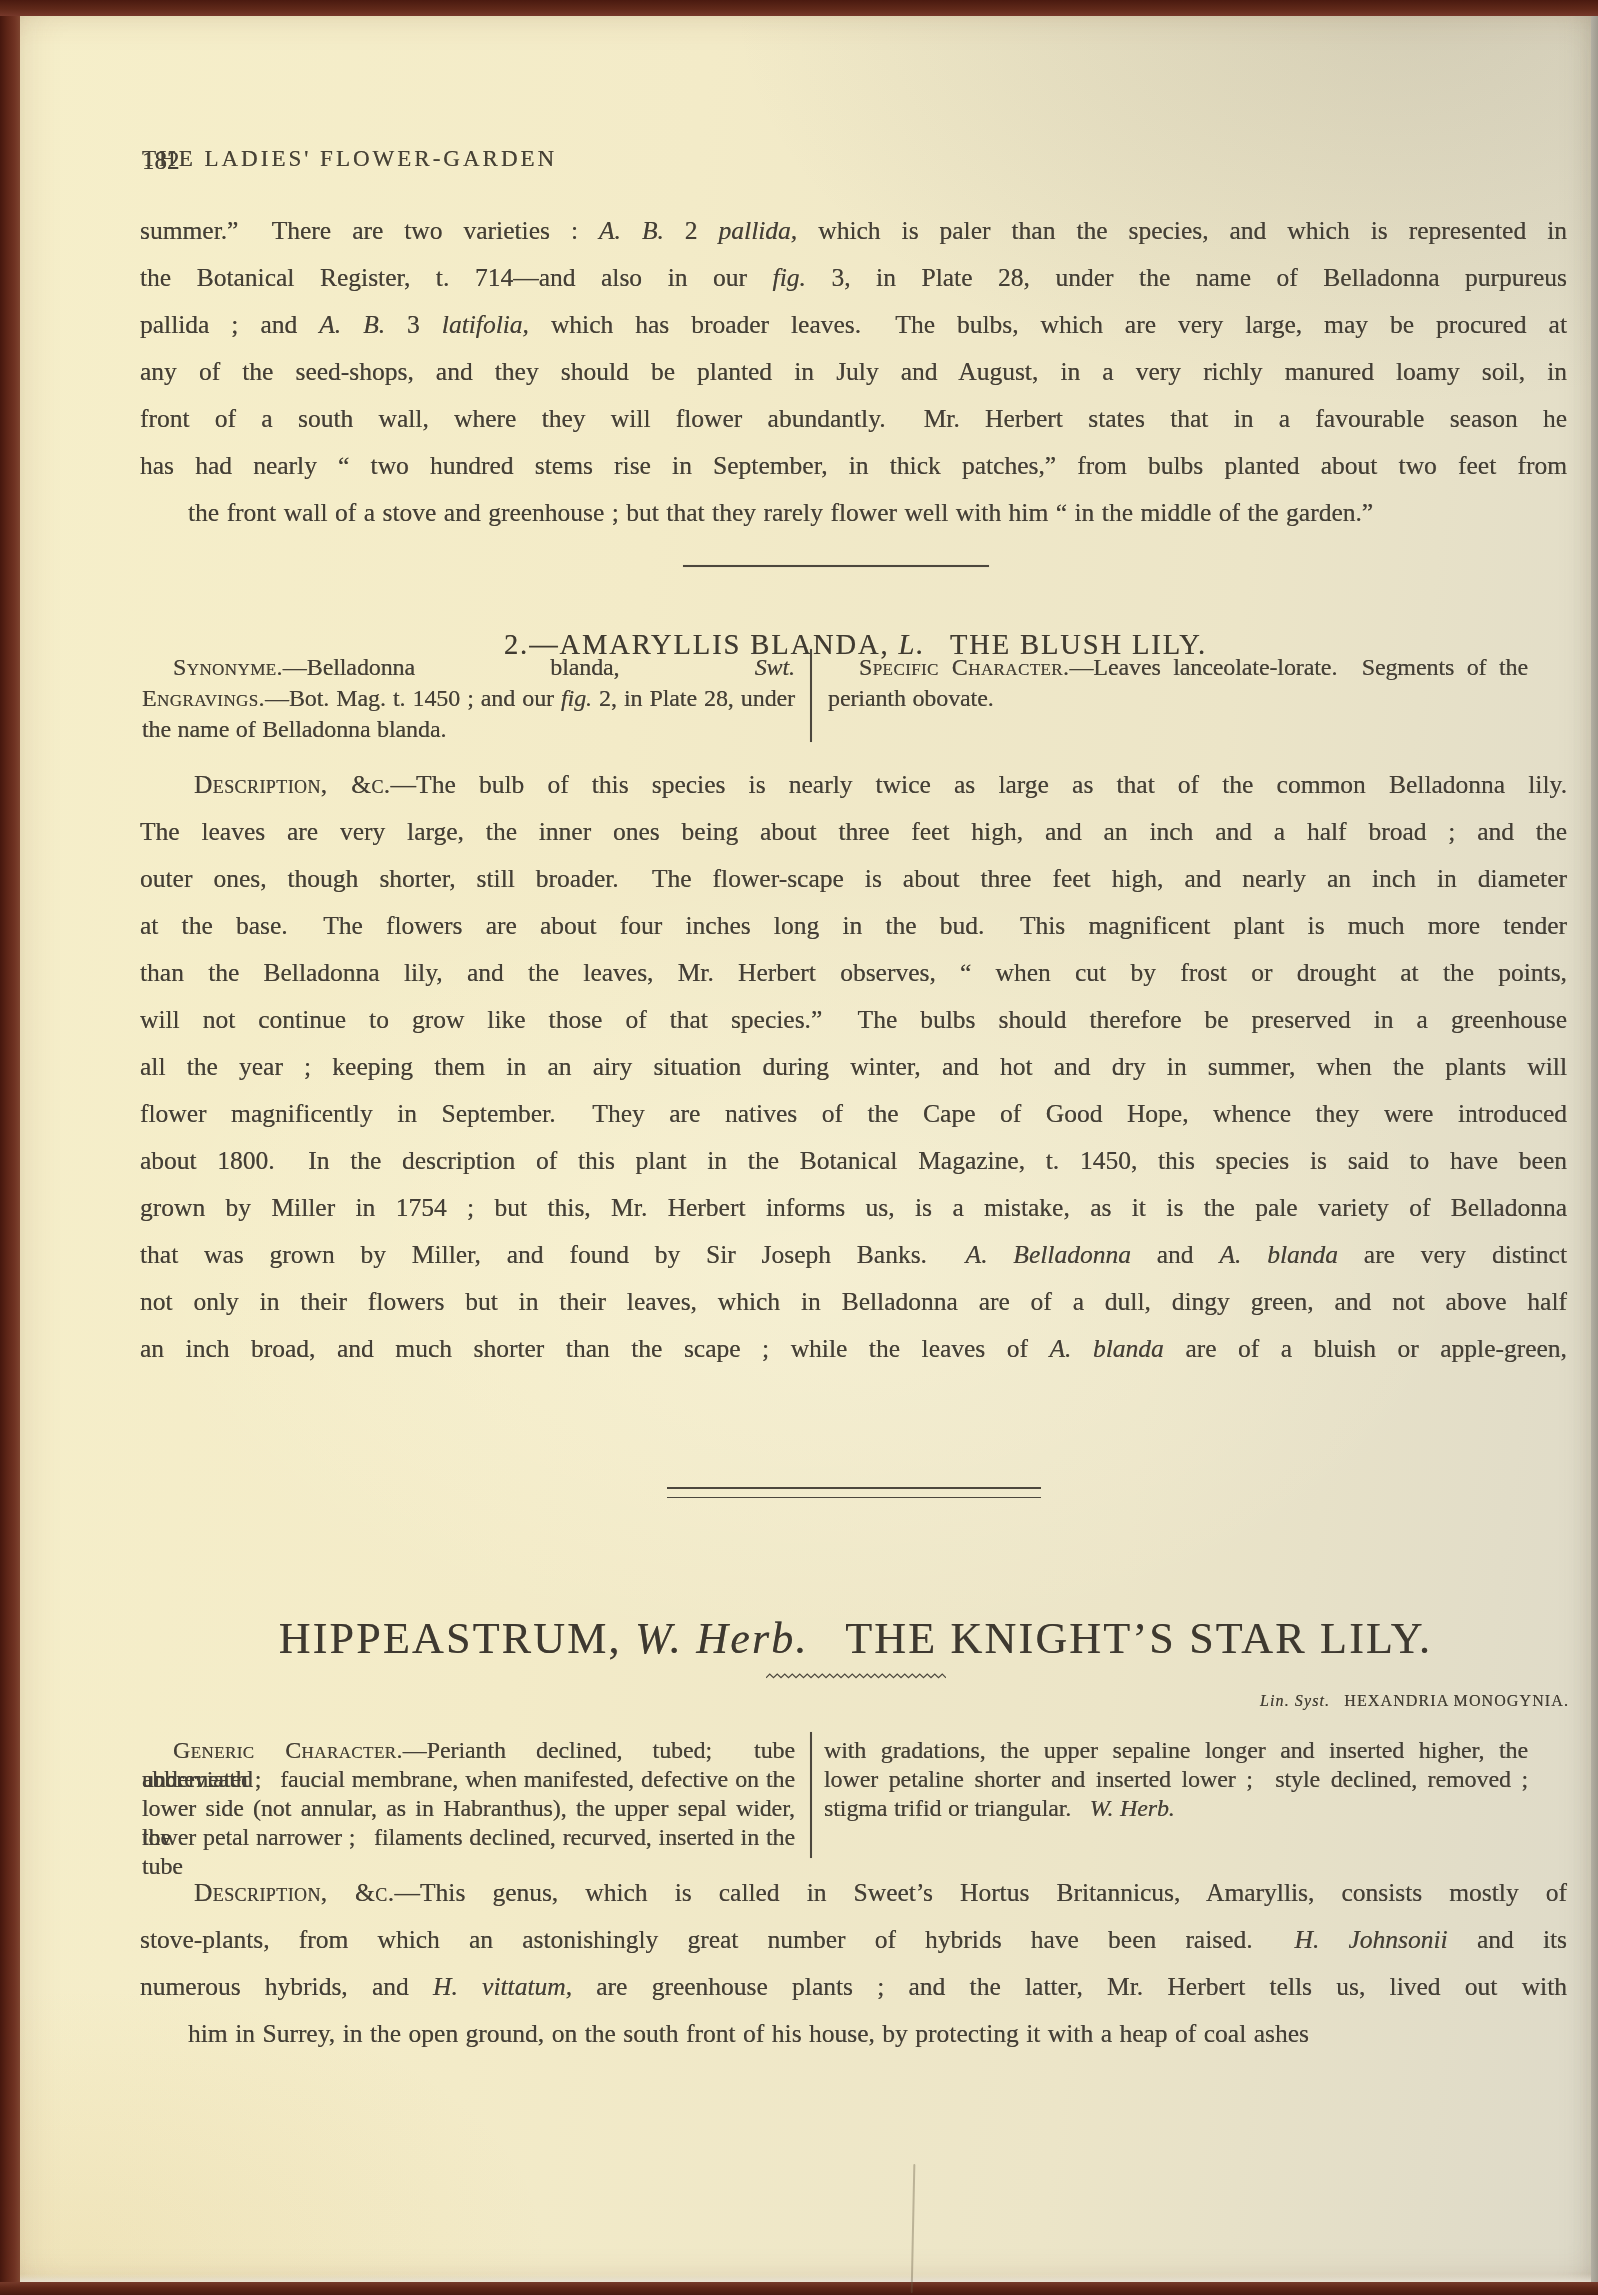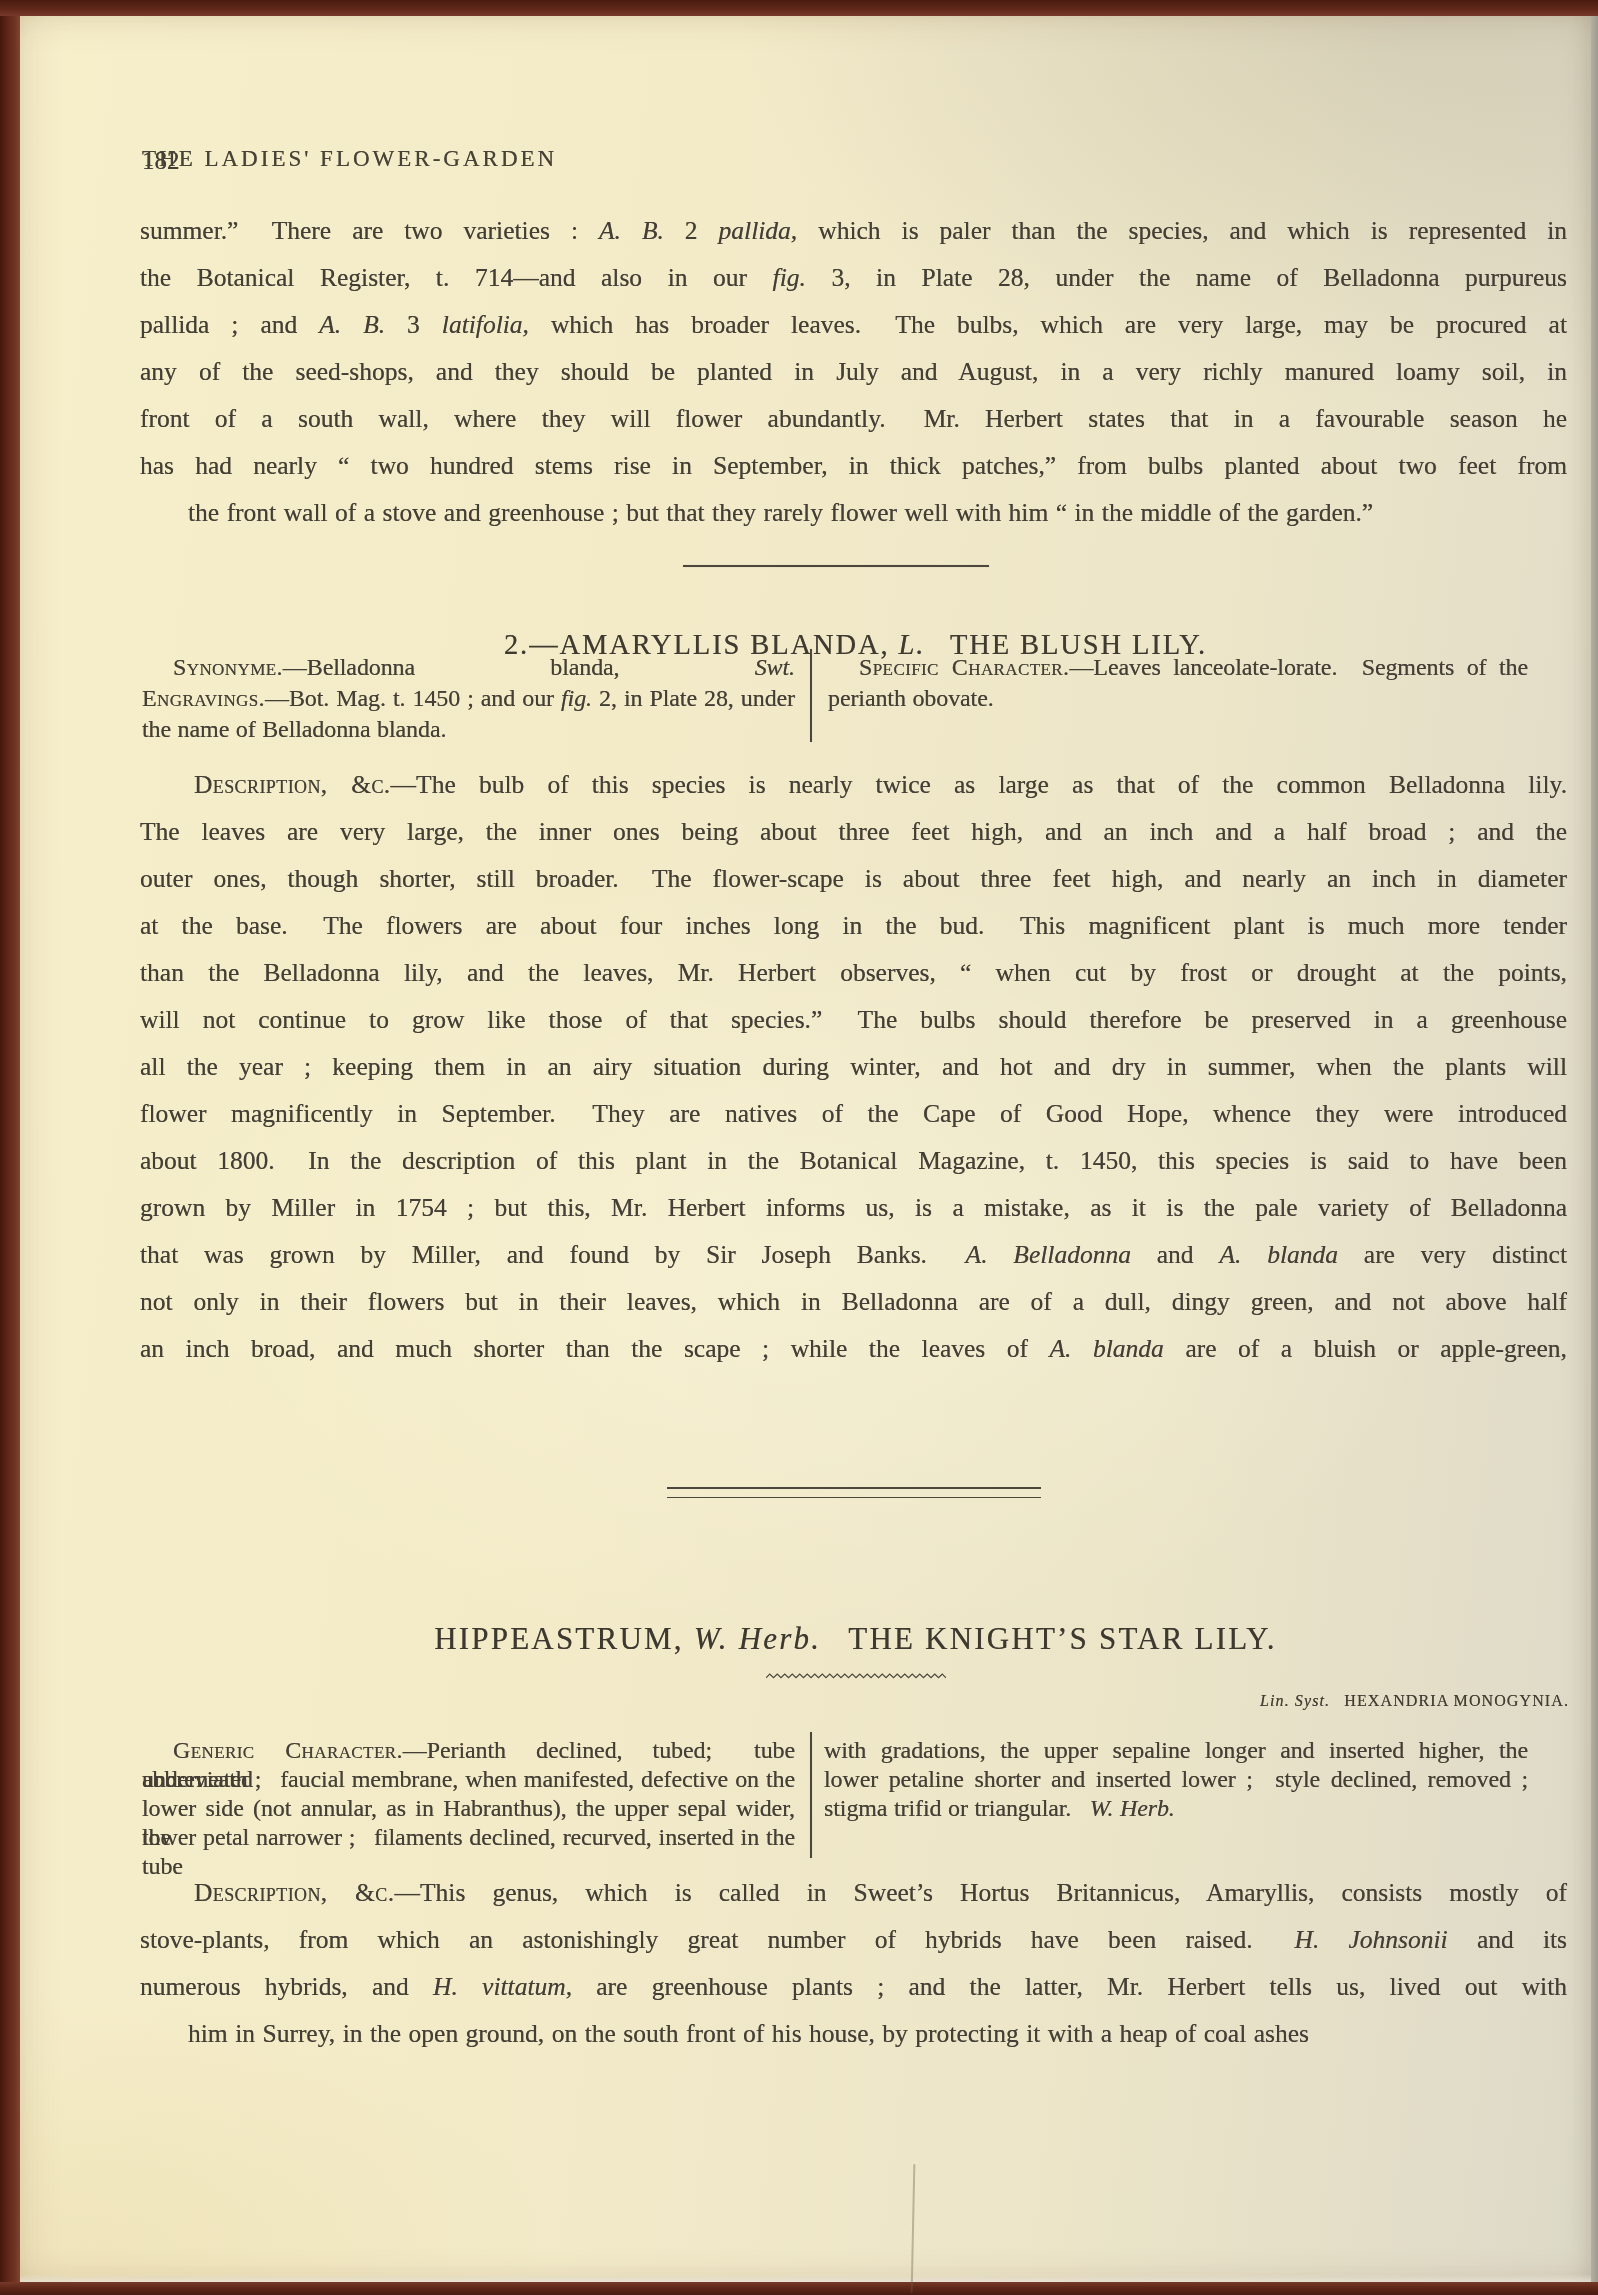--- a/index.html
+++ b/index.html
@@ -55,21 +55,21 @@
   .rule-short{left:683px;top:565px;width:306px;height:2.2px;}
   .double-rule{left:667px;top:1487px;width:374px;height:7.5px;border-top:2.2px solid #4c473d;border-bottom:1.5px solid #4c473d;background:transparent;}
   .vrule1{left:810px;top:649px;width:1.5px;height:93px;}
   .vrule2{left:810px;top:1732px;width:1.5px;height:126px;}
 
   .species-heading{left:142px;top:628px;width:1427px;text-align:center;font-size:28.5px;line-height:34px;letter-spacing:1.9px;color:#403b31;}
   .syn-left{left:142px;top:652px;width:653px;}
   .syn-right{left:828px;top:652px;width:700px;}
 
   .genus-number{left:142px;top:1569px;width:1427px;text-align:center;font-size:27px;line-height:33px;letter-spacing:2.2px;color:#403b31;}
-  .genus-title{left:142px;top:1619px;width:1427px;text-align:center;font-size:31px;line-height:39px;letter-spacing:2.2px;color:#3e3930;font-family:Liberation Serif, serif;}
+  .genus-title{left:142px;top:1619px;width:1427px;text-align:center;font-size:44px;line-height:39px;letter-spacing:2.2px;color:#3e3930;font-family:Liberation Serif, serif;}
   .squiggle-wrap{left:142px;top:1670px;width:1427px;text-align:center;height:10.5px;}
   .system-line{left:142px;top:1686px;width:1427px;text-align:right;font-size:16px;line-height:30px;letter-spacing:1.1px;color:#423d33;}
   .gen-left{left:142px;top:1736px;width:653px;}
   .gen-right{left:824px;top:1736px;width:704px;}
 
   .scratch{left:912px;top:2164px;width:1.5px;height:129px;background:rgba(104,94,72,0.38);transform:rotate(1.2deg);border-radius:1.5px;}
 </style>
 </head>
 <body>
 

